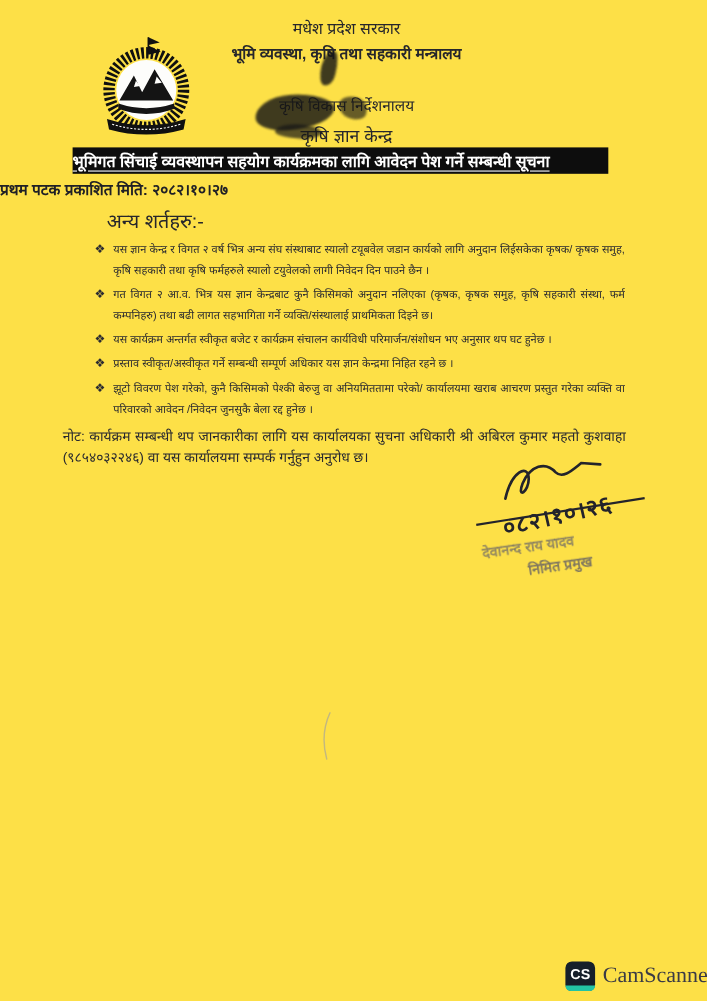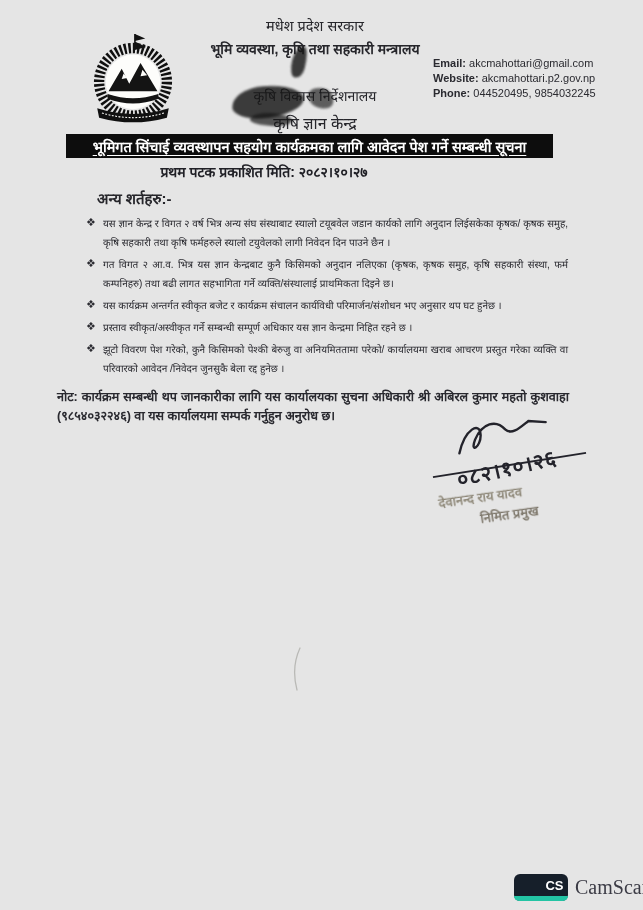--- a/index.html
+++ b/index.html
@@ -1,18 +1,18 @@
 <!DOCTYPE html>
 <html><head>
 <meta charset="utf-8">
 <style>
   html,body{margin:0;padding:0;background:#ffffff;}
   .page{
     position:relative;width:643px;height:910px;overflow:hidden;
-    background:#e5e5e5;
+    background:#fde047;
     font-family:"Liberation Sans","DejaVu Sans",sans-serif;
     color:#26262b;
   }
   
   .emblem{position:absolute;left:84px;top:32px;width:98px;height:96px;}
   .header-center{position:absolute;left:130px;top:15px;width:370px;text-align:center;}
   .hc-gov{font-size:14.5px;margin-bottom:4px;}
   .hc-ministry{font-size:14px;font-weight:bold;margin-bottom:7px;}
   .hc-directorate{font-size:14px;margin-bottom:7px;margin-top:28px;}
   .hc-office{font-size:16px;font-weight:normal;margin-bottom:5px;}
@@ -21,40 +21,40 @@
   .contact b{font-weight:bold;}
   
   .smudge{position:absolute;background:#161616;filter:blur(1px);opacity:.82;}
   .smudge-1{left:292px;top:46px;width:14px;height:32px;border-radius:60% 40% 55% 45%/50% 65% 35% 55%;transform:rotate(14deg);}
   .smudge-2{left:232px;top:86px;width:72px;height:32px;border-radius:45% 55% 60% 40%/60% 45% 55% 40%;transform:rotate(-4deg);}
   .smudge-3{left:250px;top:113px;width:42px;height:13px;border-radius:50% 50% 45% 55%/60% 50% 50% 40%;transform:rotate(3deg);opacity:.7;}
   .smudge-4{left:308px;top:88px;width:26px;height:20px;border-radius:55% 45% 50% 50%/45% 60% 40% 55%;transform:rotate(18deg);opacity:.65;}
   
   .title-band{
     position:absolute;left:66px;top:134px;width:487px;height:24px;
-    background:#0d0d0d;display:flex;align-items:center;justify-content:center;
+    background:#0d0d0d;display:flex;align-items:center;justify-content:flex-start;
   }
   .title-band span{
     color:#ffffff;font-weight:bold;font-size:14.5px;white-space:nowrap;
     text-decoration:underline;text-underline-offset:3px;
   }
   .pub-date{
-    position:absolute;left:0;top:162px;width:528px;text-align:center;
+    position:absolute;left:0;top:162px;width:528px;text-align:left;
     font-size:14px;font-weight:bold;color:#202026;
   }
   
   .terms{position:absolute;left:86px;top:188px;width:482px;}
-  .terms-heading{font-size:15px;font-weight:bold;margin:0 0 6px 11px;}
+  .terms-heading{font-size:18px;font-weight:normal;margin:0 0 6px 11px;}
   .terms-list{list-style:none;margin:0;padding:0;}
   .terms-list li{display:flex;margin-bottom:3px;}
   .bullet-marker{flex:0 0 17px;font-size:11px;color:#2b2b31;padding-top:2px;}
   .bullet-text{flex:1;font-size:10px;line-height:19px;text-align:justify;color:#29292f;}
   .note{
     position:absolute;left:57px;top:388px;width:512px;
-    font-size:12.6px;line-height:19px;color:#29292f;margin:0;text-align:justify;font-weight:bold;
+    font-size:12.6px;line-height:19px;color:#29292f;margin:0;text-align:justify;
   }
   
   .signature{position:absolute;left:432px;top:416px;width:200px;height:115px;}
   .sig-svg{position:absolute;left:20px;top:0px;transform:rotate(-6deg);}
   .sig-line{position:absolute;left:0px;top:48px;width:155px;border-top:2.2px solid #23232b;transform:rotate(-9deg);}
   .sig-date{
     position:absolute;left:24px;top:38px;font-size:21px;font-weight:bold;
     color:#23232b;transform:rotate(-13deg);letter-spacing:1px;white-space:nowrap;
   }
   .stamp-name{
@@ -64,21 +64,21 @@
   .stamp-title{
     position:absolute;left:48px;top:89px;font-size:13px;font-weight:bold;
     color:rgba(116,110,96,0.9);transform:rotate(-8deg);white-space:nowrap;filter:blur(.2px);
   }
   
   .stray-mark{position:absolute;left:286px;top:645px;opacity:.65;}
   
   .footer-brand{position:absolute;left:514px;top:874px;display:flex;align-items:center;}
   .cs-badge{
     position:relative;width:27px;height:27px;background:#161f2a;border-radius:6px;
-    display:flex;align-items:center;justify-content:center;padding-left:27px;
+    display:flex;align-items:center;justify-content:center;
   }
   .cs-badge-label{color:#ffffff;font-weight:bold;font-size:13px;margin-top:-4px;}
   .cs-accent{position:absolute;left:0;bottom:0;width:100%;height:5px;background:#23c4a4;border-radius:0 0 6px 6px;}
   .cs-name{
     margin-left:7px;font-family:"Liberation Serif","DejaVu Serif",serif;
     font-size:20px;color:#3b3b45;
   }
 </style>
 </head>
 <body>
@@ -103,25 +103,20 @@
     <div class="hc-ministry">भूमि व्यवस्था, कृषि तथा सहकारी मन्त्रालय</div>
     <div class="hc-directorate">कृषि विकास निर्देशनालय</div>
     <div class="hc-office">कृषि ज्ञान केन्द्र</div>
   </div>
 
   <div class="smudge smudge-1"></div>
   <div class="smudge smudge-2"></div>
   <div class="smudge smudge-3"></div>
   <div class="smudge smudge-4"></div>
 
-  <div class="contact">
-    <div><b>Email:</b> <span>akcmahottari@gmail.com</span></div>
-    <div><b>Website:</b> <span>akcmahottari.p2.gov.np</span></div>
-    <div><b>Phone:</b> <span>044520495, 9854032245</span></div>
-  </div>
 
   <div class="title-band">
     <span>भूमिगत सिंचाई व्यवस्थापन सहयोग कार्यक्रमका लागि आवेदन पेश गर्ने सम्बन्धी सूचना</span>
   </div>
 
   <div class="pub-date">प्रथम पटक प्रकाशित मिति: २०८२।१०।२७</div>
 
   <section class="terms">
     <div class="terms-heading">अन्य शर्तहरु:-</div>
     <ul class="terms-list">

